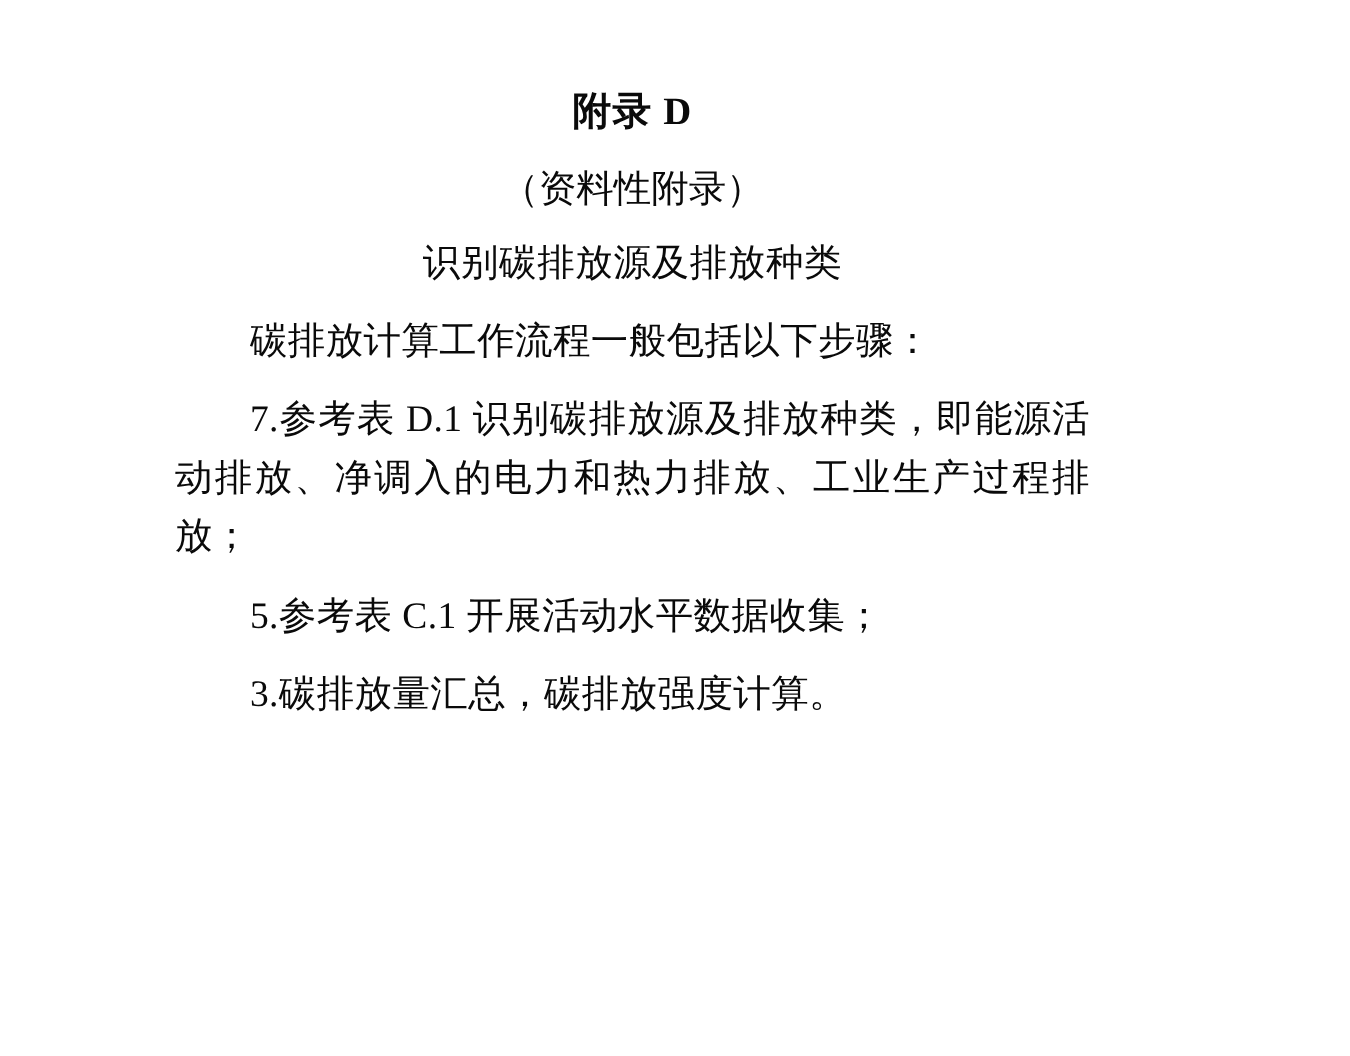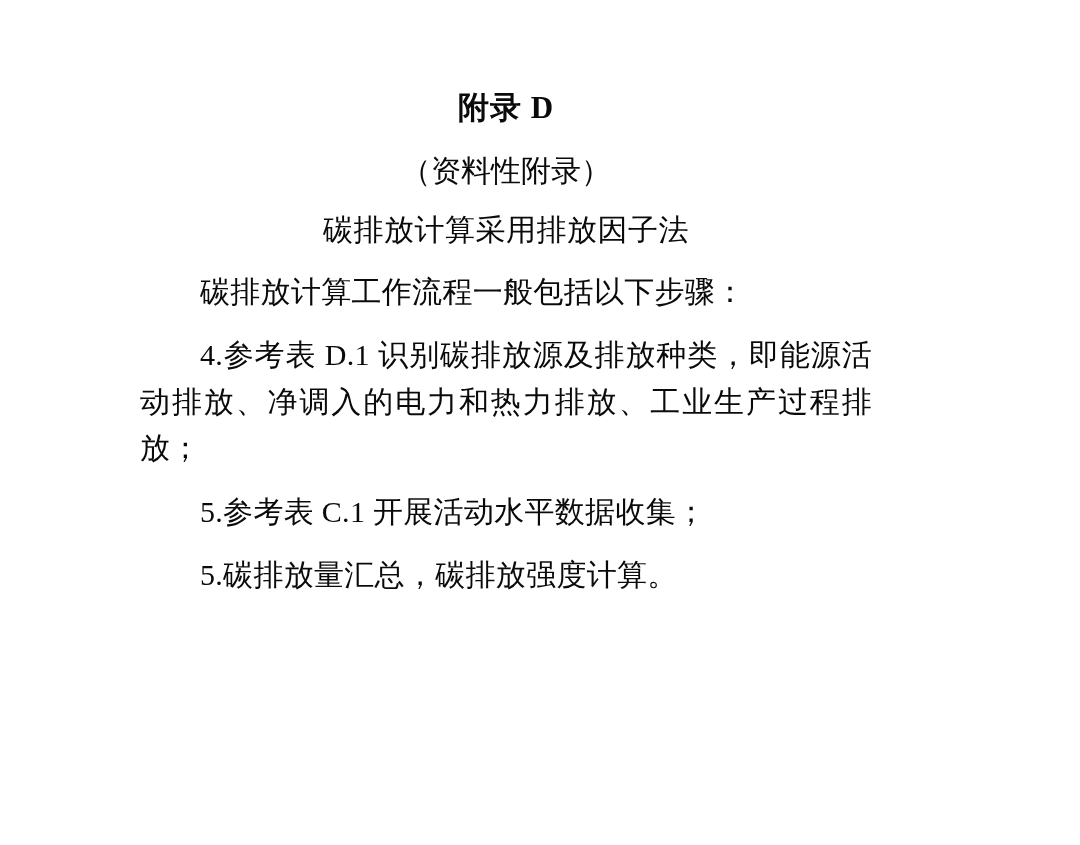--- a/index.html
+++ b/index.html
@@ -13,21 +13,21 @@
     font-family: "Liberation Serif", "DejaVu Serif", serif;
     color: #0a0a0a;
     overflow: hidden;
   }
   .page {
     position: relative;
     width: 1012px;
     height: 845px;
     background: #ffffff;
     box-sizing: border-box;
-    padding: 85px 140px 0 140px;
+    padding: 66px 140px 0 140px;
   }
   .doc-title {
     text-align: center;
     font-size: 31px;
     line-height: 1.5;
     letter-spacing: 1px;
     margin: 0 0 16px 0;
   }
   .doc-subtitle {
     text-align: center;
@@ -60,22 +60,22 @@
 </style>
 </head>
 <body>
 
 <div class="page">
 
   <h1 class="doc-title">附录 D</h1>
 
   <div class="doc-subtitle">（资料性附录）</div>
 
-  <div class="doc-heading">碳排放计算采用排放因子法</div>
+  <div class="doc-heading">识别碳排放源及排放种类</div>
 
   <div class="body-block">
     <p class="para">碳排放计算工作流程一般包括以下步骤：</p>
-    <p class="para">4.参考表 D.1 识别碳排放源及排放种类，即能源活动排放、净调入的电力和热力排放、工业生产过程排放；</p>
+    <p class="para">7.参考表 D.1 识别碳排放源及排放种类，即能源活动排放、净调入的电力和热力排放、工业生产过程排放；</p>
     <p class="para">5.参考表 C.1 开展活动水平数据收集；</p>
-    <p class="para">5.碳排放量汇总，碳排放强度计算。</p>
+    <p class="para">3.碳排放量汇总，碳排放强度计算。</p>
   </div>
 
 </div>
 
 </body></html>

